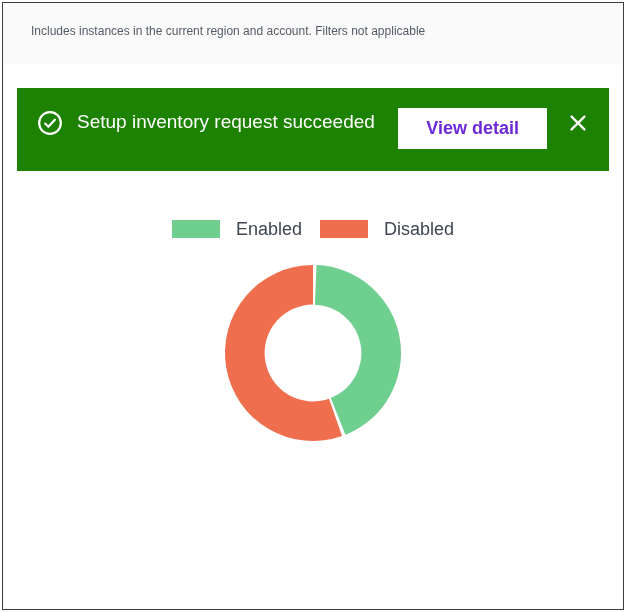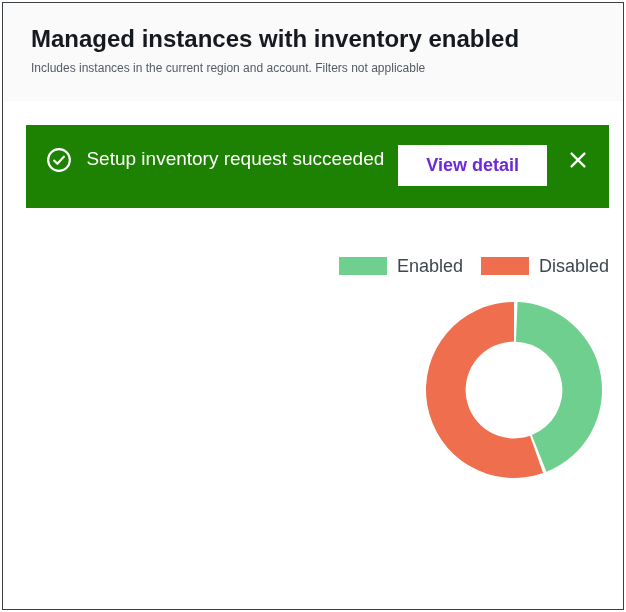--- a/index.html
+++ b/index.html
@@ -33,21 +33,20 @@
     .subtitle {
       font-size: 12px;
       color: #545b64;
       line-height: 1.4;
     }
     .content {
       padding: 0 14px 20px 14px;
       flex: 1;
       display: flex;
       flex-direction: column;
-      align-items: flex-end;
     }
     .notification {
       background: #1d8102;
       display: flex;
       align-items: flex-start;
       padding: 20px 20px 22px 20px;
       margin-top: 24px;
       gap: 14px;
     }
     .notif-icon {
@@ -89,21 +88,21 @@
     }
     .legend {
       display: flex;
       justify-content: center;
       gap: 18px;
       margin-top: 48px;
     }
     .legend-item {
       display: flex;
       align-items: center;
-      gap: 10px;
+      gap: 16px;
     }
     .legend-swatch {
       width: 48px;
       height: 18px;
     }
     .legend-label {
       font-size: 18px;
       color: #3f4650;
     }
     .chart-wrap {
@@ -118,21 +117,20 @@
       cursor: pointer;
       margin: 14px 0 0 18px;
       display: inline-block;
     }
   </style>
 </head>
 <body>
 
 <div class="card">
   <div class="header">
-    <h1 class="title">Managed instances with inventory enabled</h1>
     <p class="subtitle">Includes instances in the current region and account. Filters not applicable</p>
   </div>
 
   <div class="content">
 
     <div class="notification">
       <span class="notif-icon">
         <svg width="26" height="26" viewBox="0 0 24 24" fill="none">
           <circle cx="12" cy="12" r="10" stroke="#fff" stroke-width="2"></circle>
           <path d="M7.5 12.5 L10.5 15.5 L16.5 9" stroke="#fff" stroke-width="2" fill="none" stroke-linecap="round" stroke-linejoin="round"></path>

